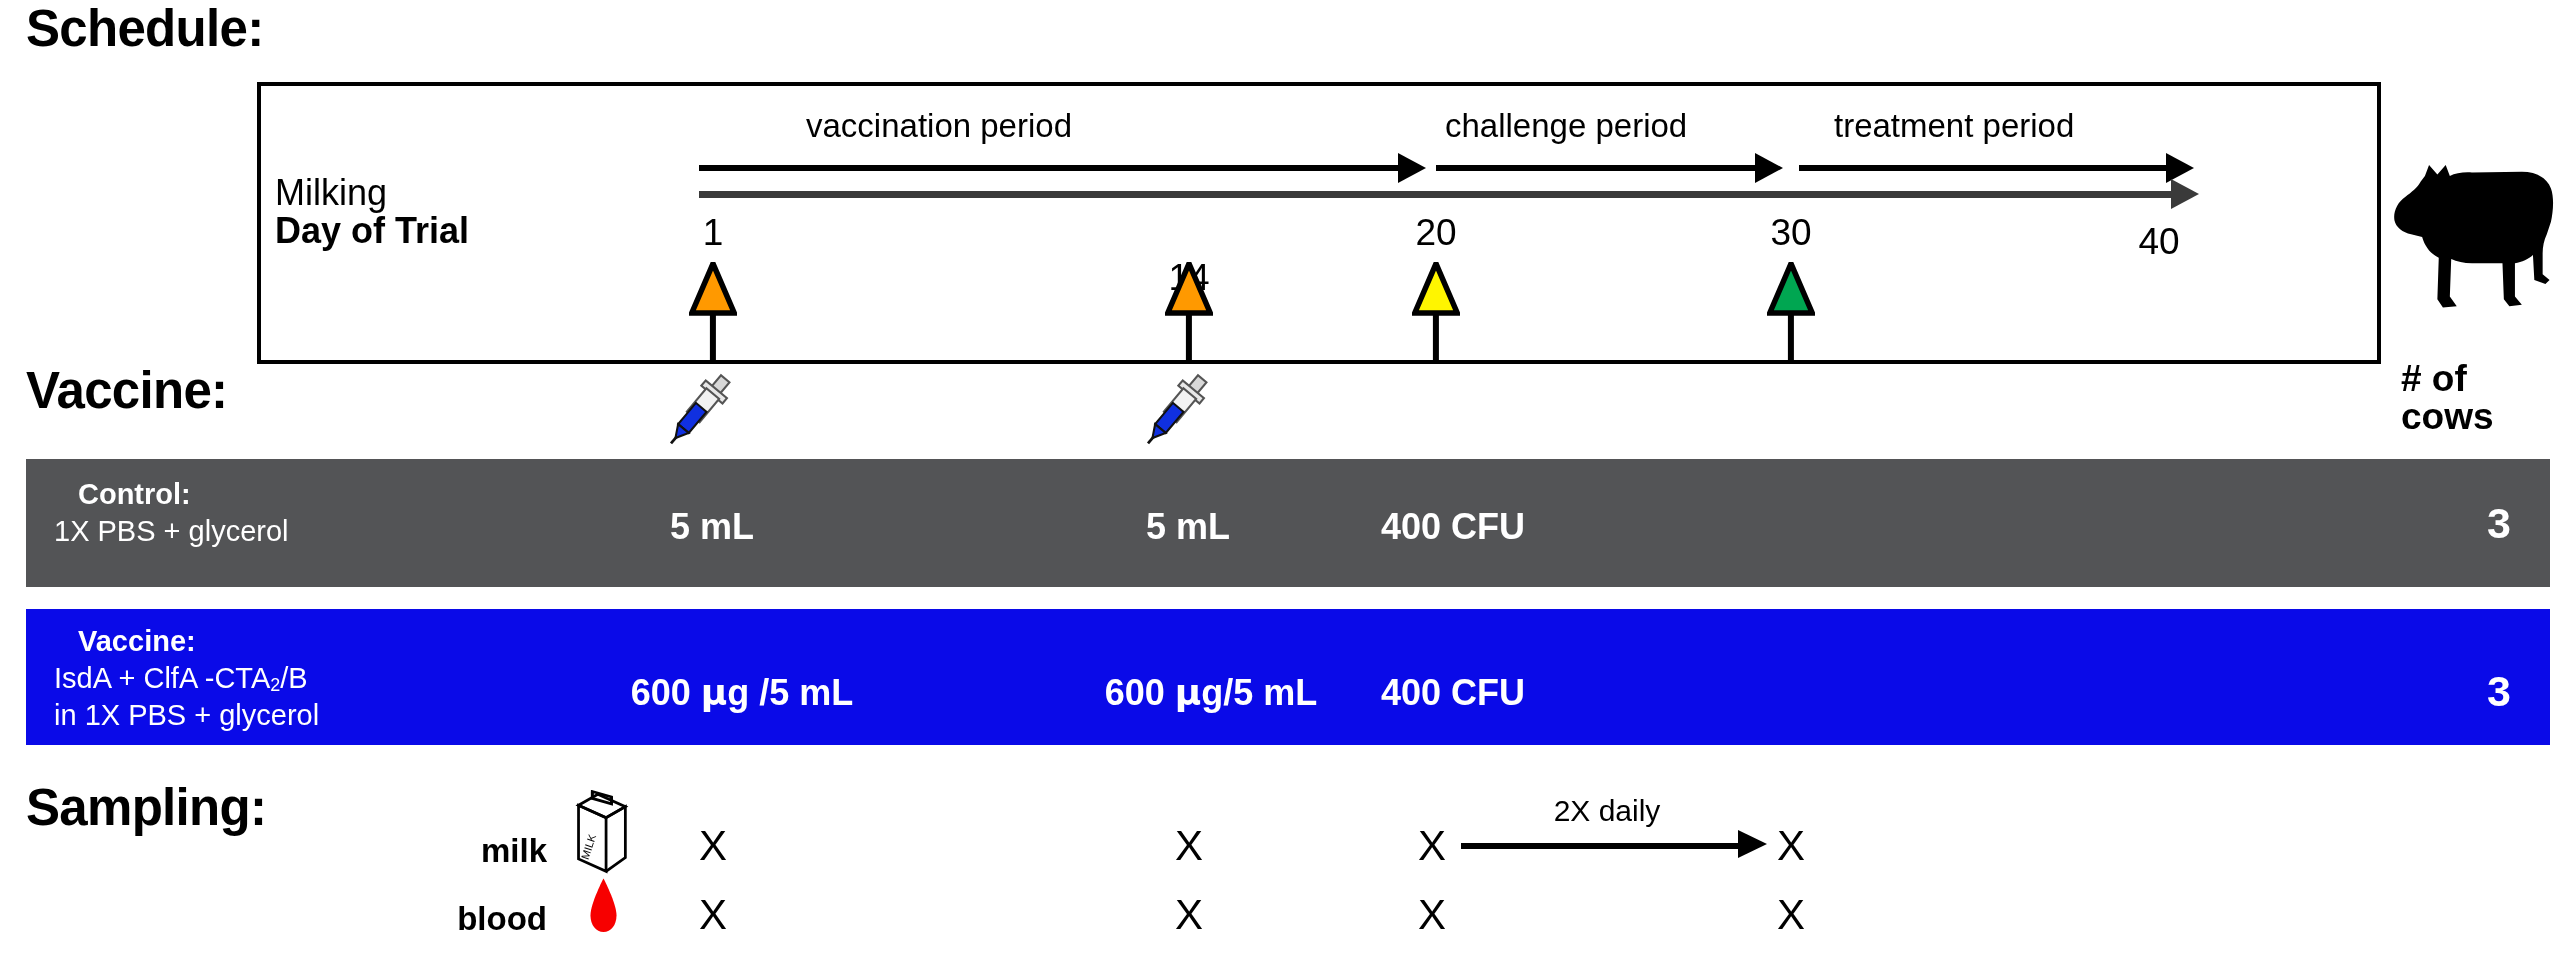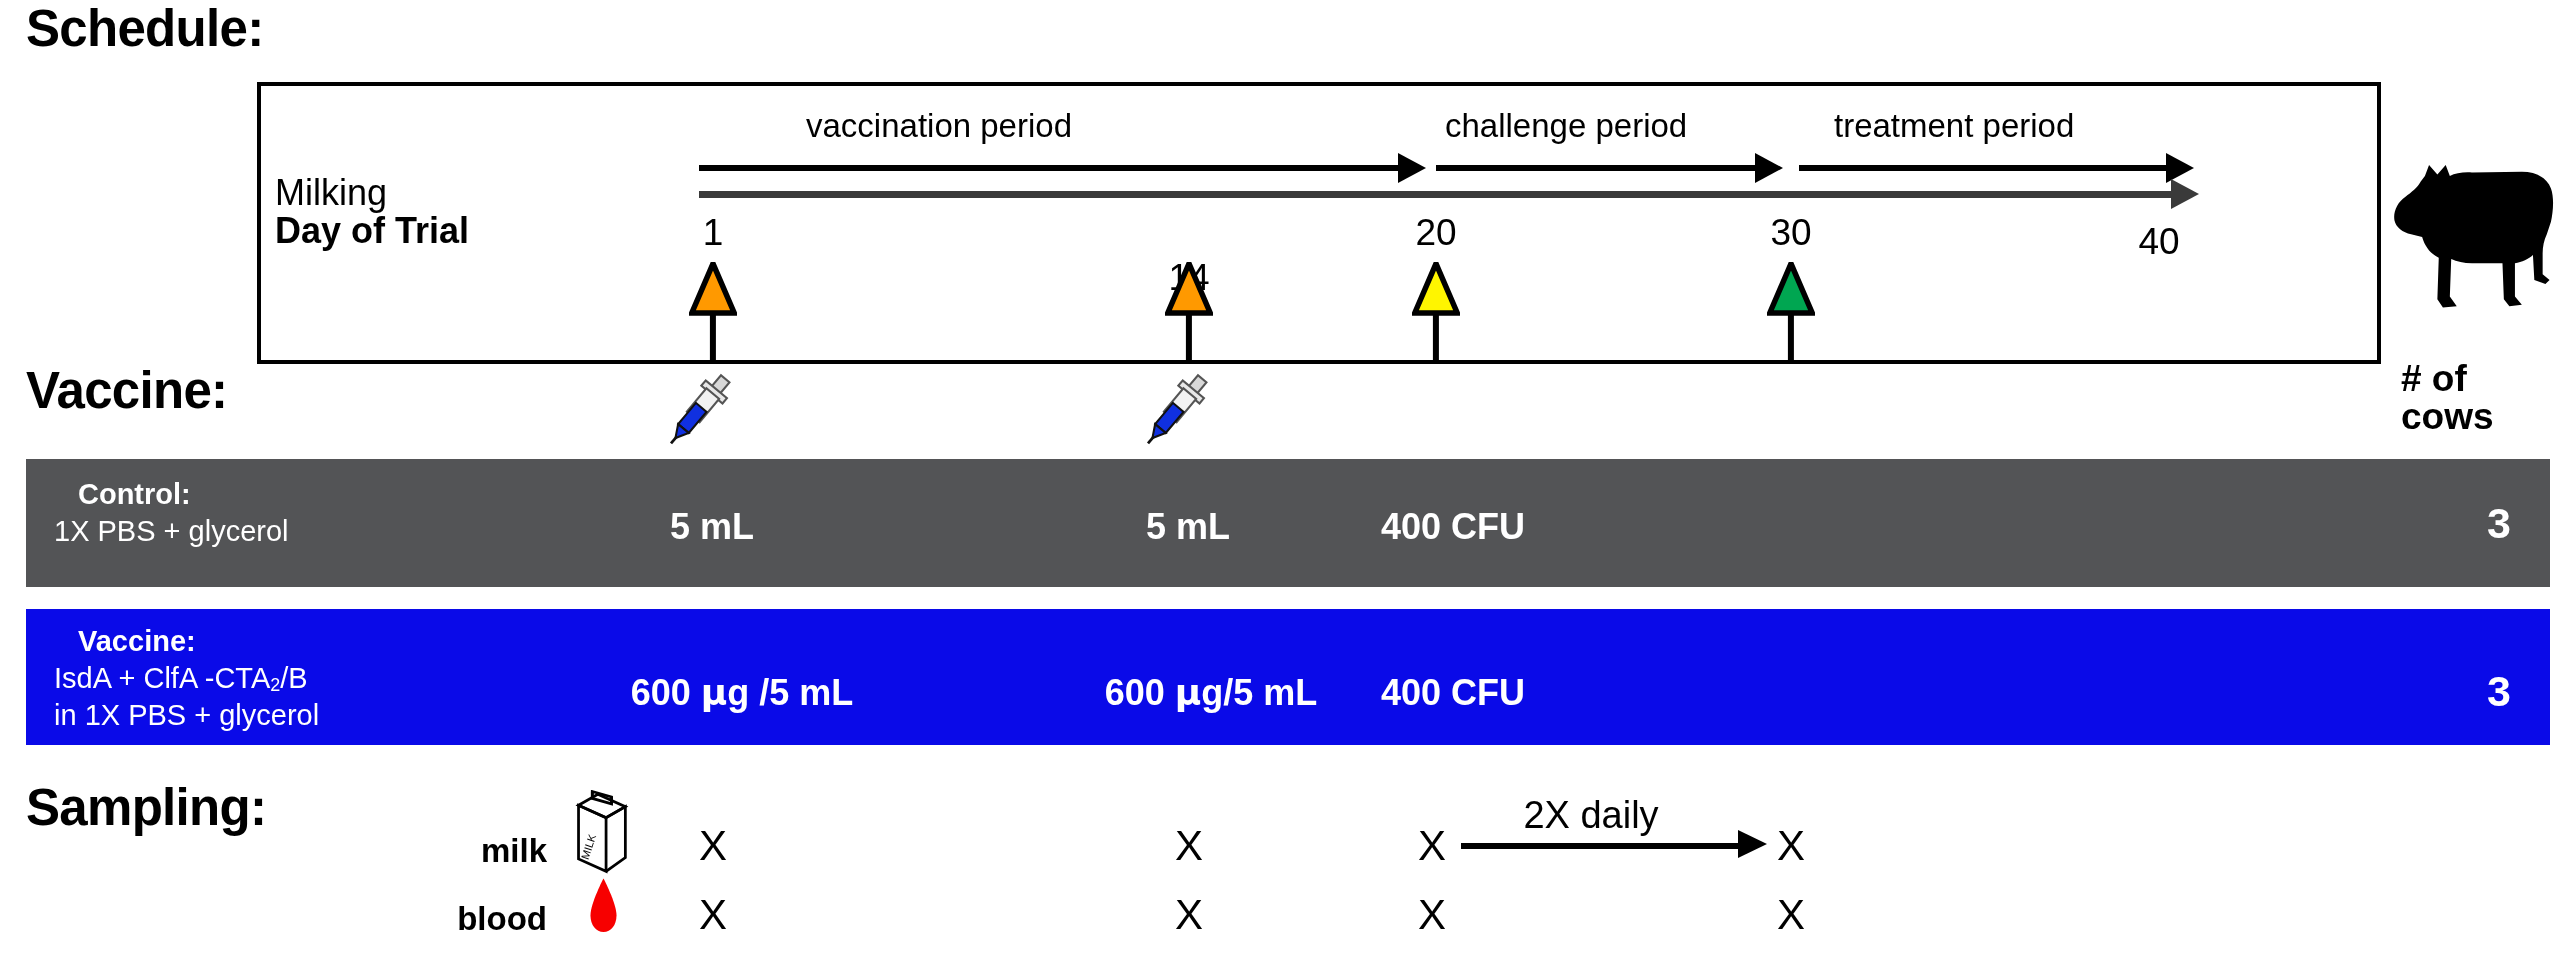--- a/index.html
+++ b/index.html
@@ -149,24 +149,25 @@
     position:absolute;
     font-size:42px;
     line-height:1;
     transform:translateX(-50%);
     font-family:"Liberation Sans", sans-serif;
   }
   .carton{position:absolute;}
   .drop{position:absolute;}
   .daily-label{
     position:absolute;
-    font-size:38px;
+    font-size:30px;
     line-height:1;
     white-space:nowrap;
     transform:translateX(-50%);
+    margin-left:16px;
   }
 </style>
 </head>
 <body>
 
 <div class="fig">
 
   <div class="section-title abs" style="left:26px;top:2.8px;text-align:right;">Schedule:</div>
 
   <div class="schedule-box"></div>

